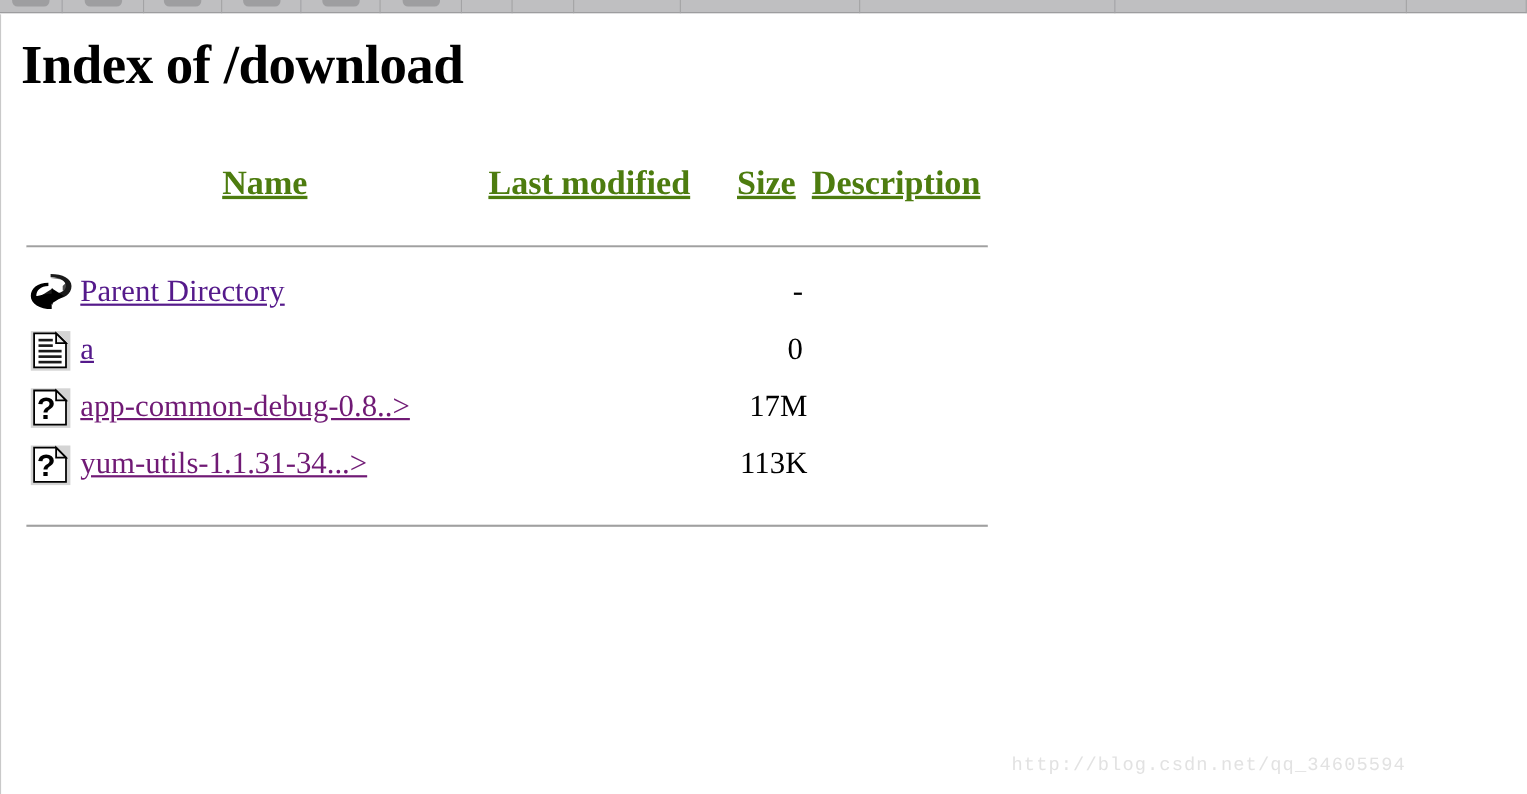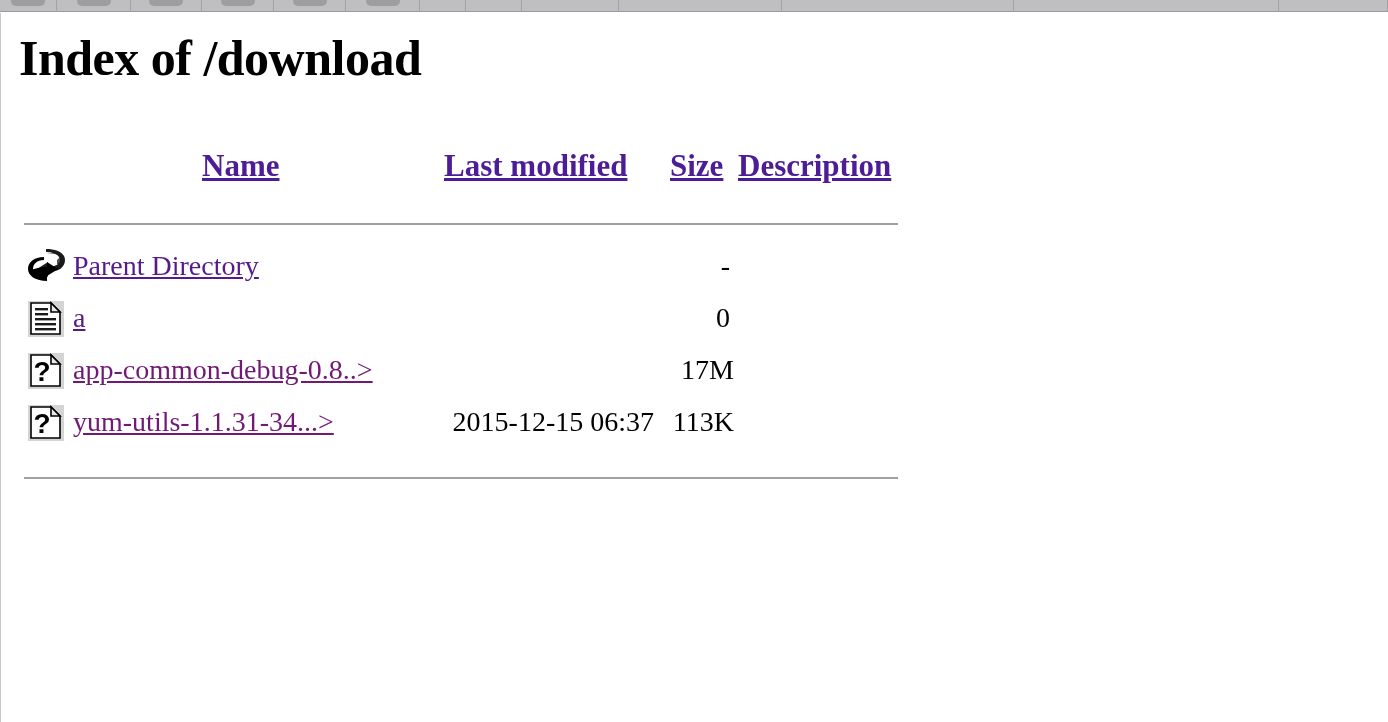--- a/index.html
+++ b/index.html
@@ -75,21 +75,21 @@
 
   .hdr-row {
     position: relative;
     height: 44px;
   }
   .hdr-link {
     position: absolute;
     font-size: 31px;
     line-height: 38px;
     font-weight: bold;
-    color: #4c1d95;
+    color: #4d7c0f;
     text-decoration: underline;
     white-space: nowrap;
     cursor: pointer;
   }
   .hdr-name { left: 178px; }
   .hdr-mod  { left: 420px; }
   .hdr-size { left: 646px; }
   .hdr-desc { left: 714px; }
 
   hr.rule {
@@ -289,22 +289,22 @@
           <svg width="40" height="40" viewBox="0 0 40 40">
             <rect x="2" y="2" width="36" height="36" fill="#d4d4d4"></rect>
             <path d="M5 4 L25 4 L34 13 L34 35 L5 35 Z" fill="#ffffff" stroke="#000000" stroke-width="1.6"></path>
             <path d="M25 4 L25 13 L34 13 Z" fill="#e8e8e8" stroke="#000000" stroke-width="1.6"></path>
             <text x="16" y="30" font-family="'Liberation Sans', sans-serif" font-size="28" font-weight="bold" fill="#000000" text-anchor="middle">?</text>
           </svg>
         </div>
         <div class="name-cell">
           <a class="lnk-blue">yum-utils-1.1.31-34...&gt;</a>
         </div>
-        <div class="date-cell">2015-12-15 06:37</div>
         <div class="size-cell">113K</div>
       </div>
 
     </div>
 
     <hr class="rule rule-bottom">
   </div>
 
+  <div class="watermark">http://blog.csdn.net/qq_34605594</div>
 </div>
 
 </body></html>

